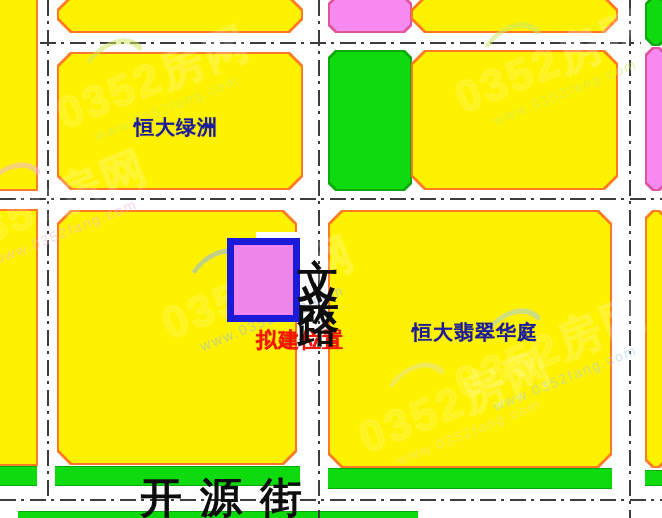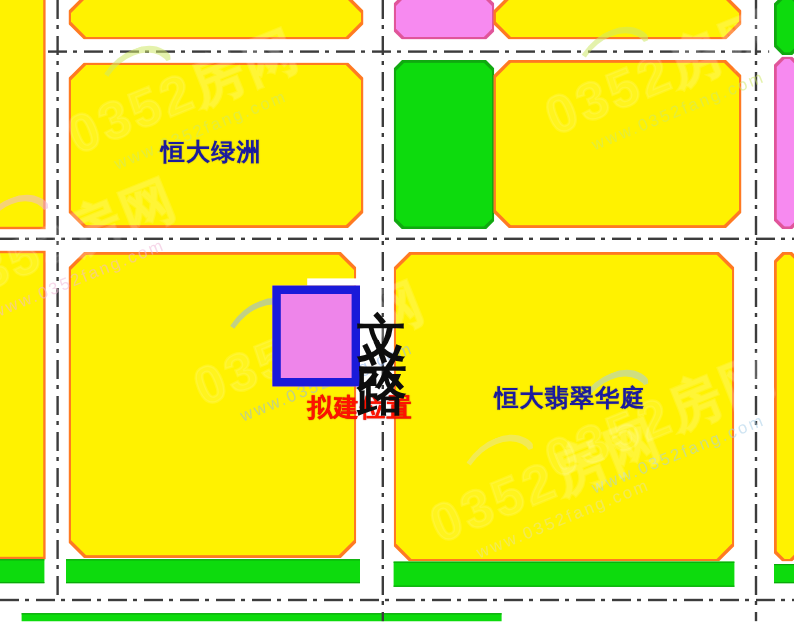--- a/index.html
+++ b/index.html
@@ -140,14 +140,15 @@
   </div>
 
   <div class="notch"></div>
   <div class="site"></div>
   <div class="site-label">拟建位置</div>
 
   <div class="plabel" style="left:176px;top:127px;">恒大绿洲</div>
   <div class="plabel" style="left:475px;top:332px;">恒大翡翠华庭</div>
 
   <div class="road-label vert" style="left:297px;top:224px;">文兴路</div>
+  <div class="road-label horiz" style="left:140px;top:477px;">开源街</div>
 
 </div>
 
 </body></html>

